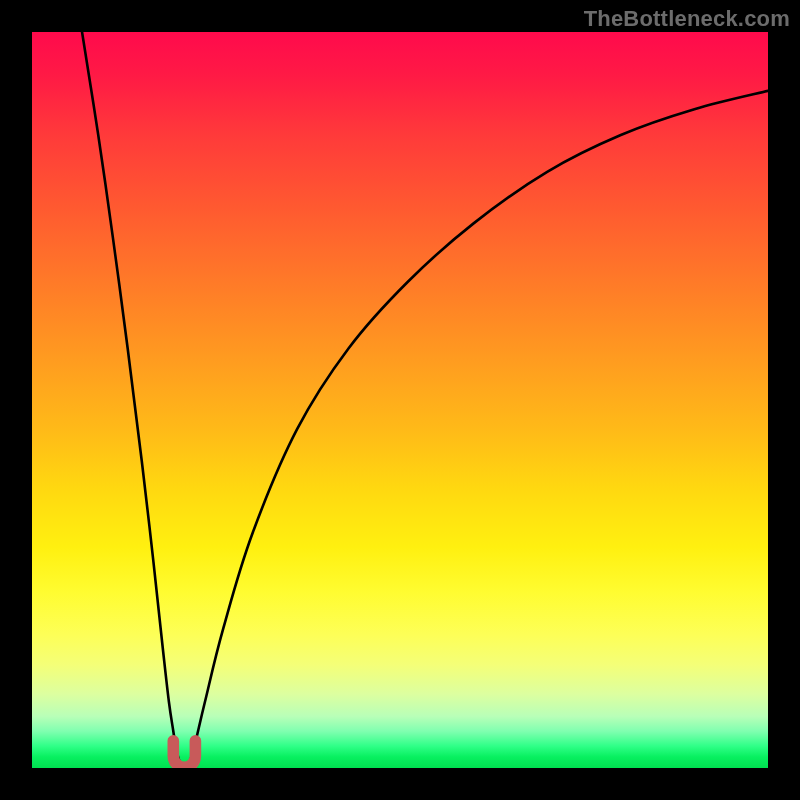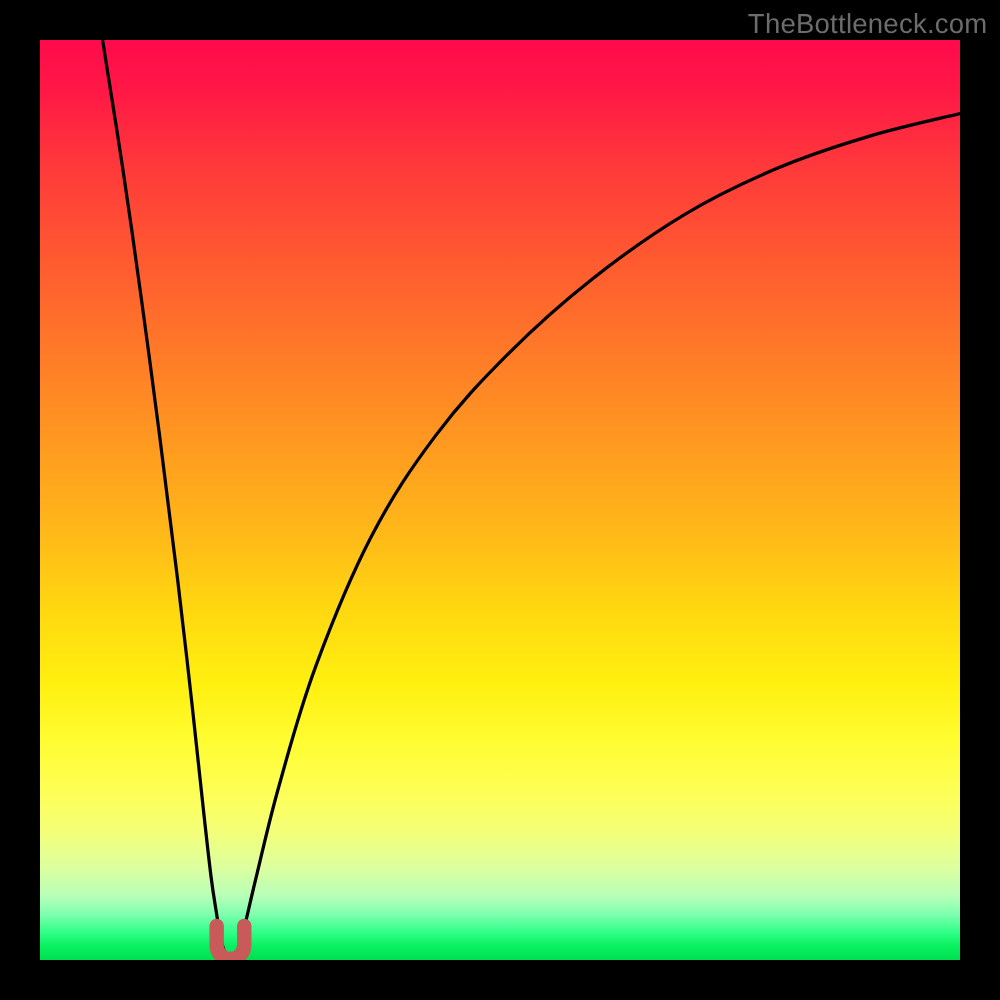--- a/index.html
+++ b/index.html
@@ -55,20 +55,21 @@
     inset: 0;
   }
   .watermark {
     position: absolute;
     top: 6px;
     right: 10px;
     color: #6c6c6c;
     font-size: 22px;
     letter-spacing: 0.2px;
     user-select: none;
+    font-weight: bold;
   }
   svg { display: block; }
 </style>
 </head>
 <body>
 
 <div class="frame">
   <div class="plot">
     <div class="gradient"></div>
     <svg class="curve-layer" width="736" height="736" viewBox="0 0 736 736">

